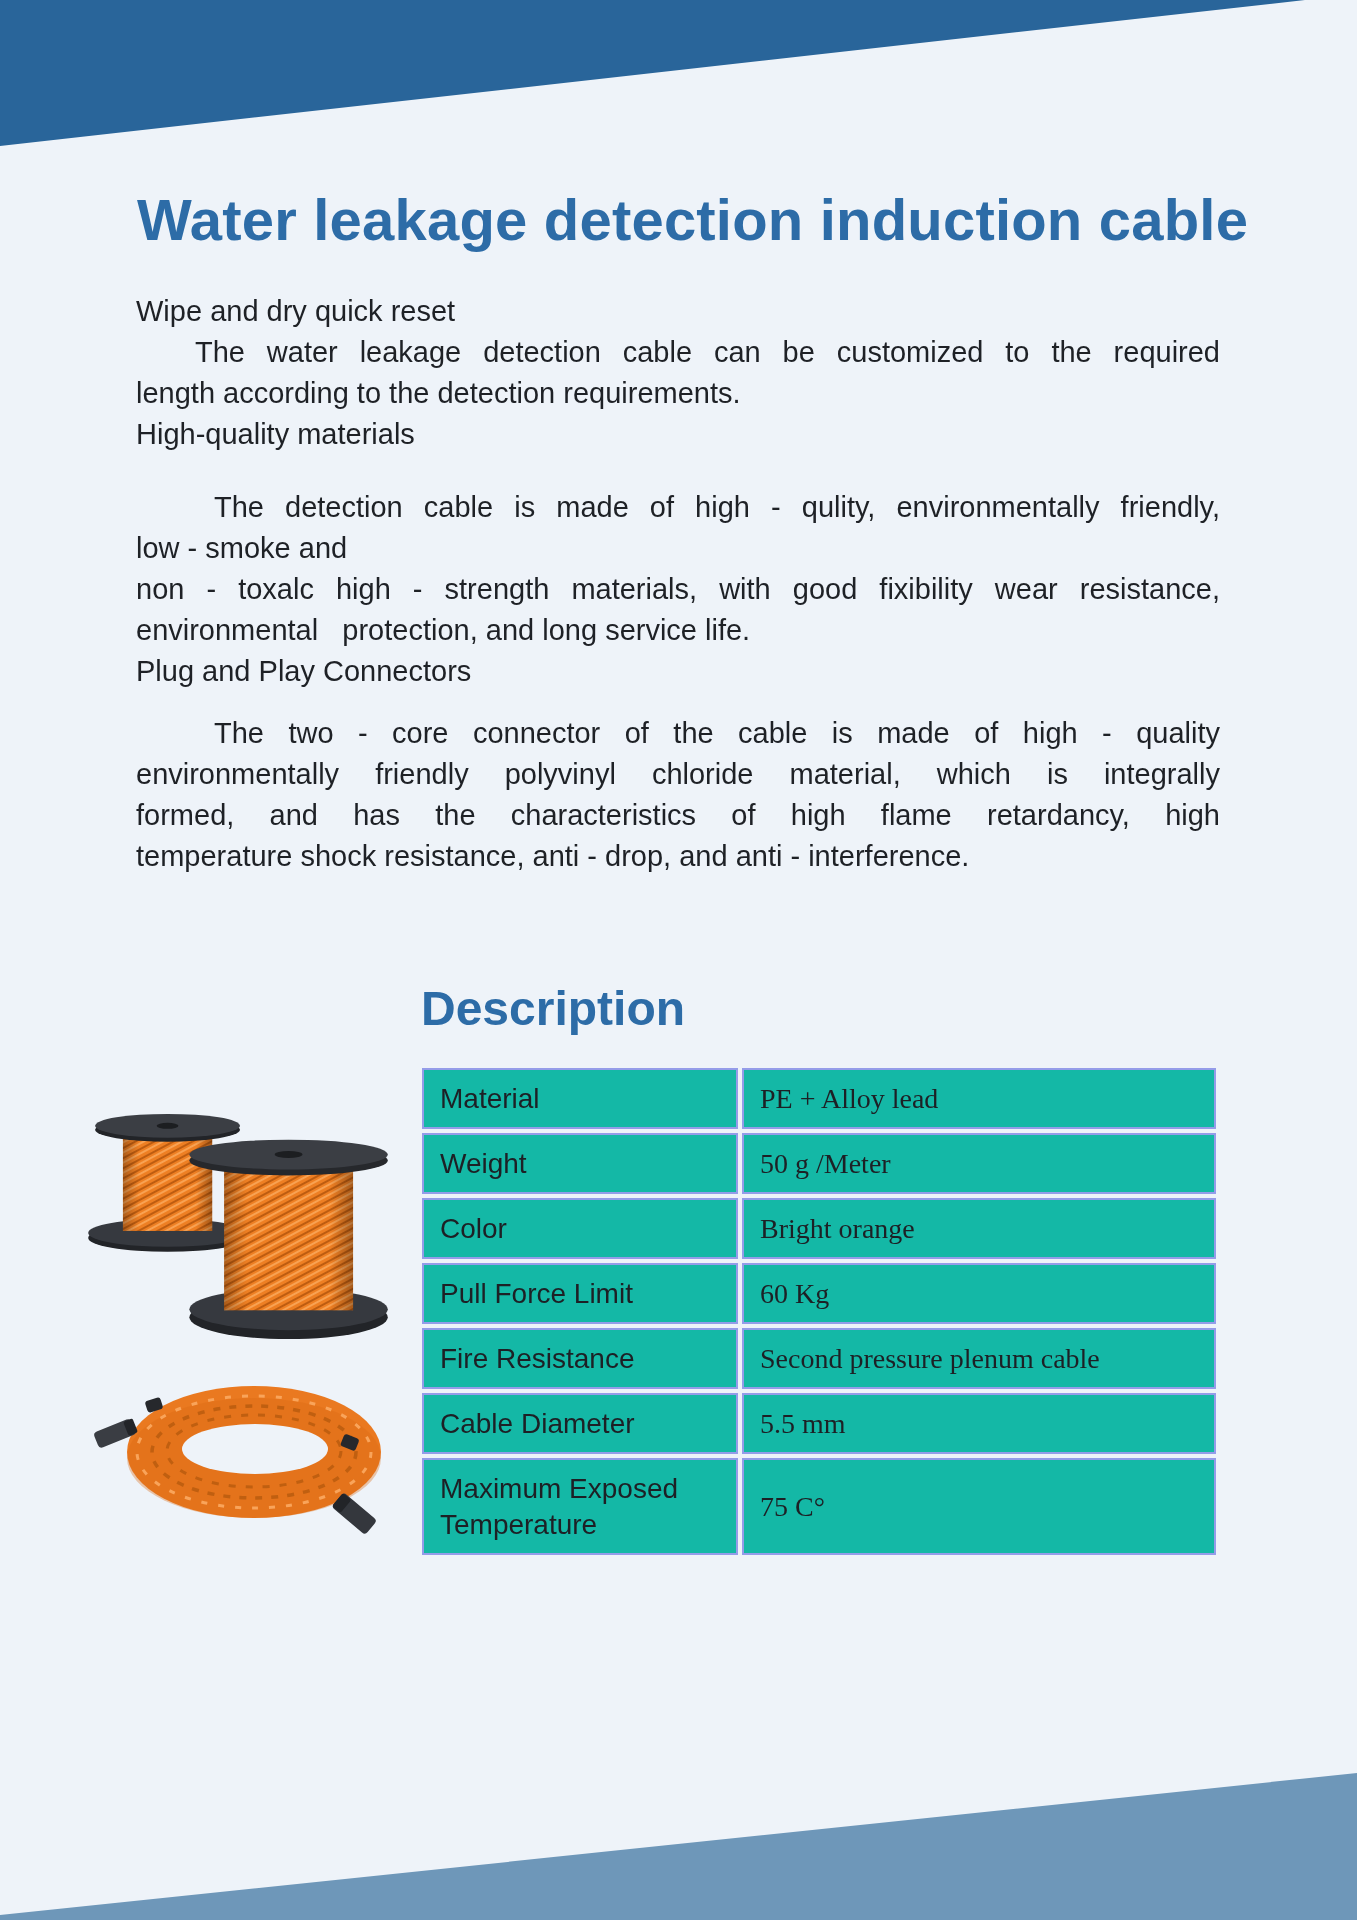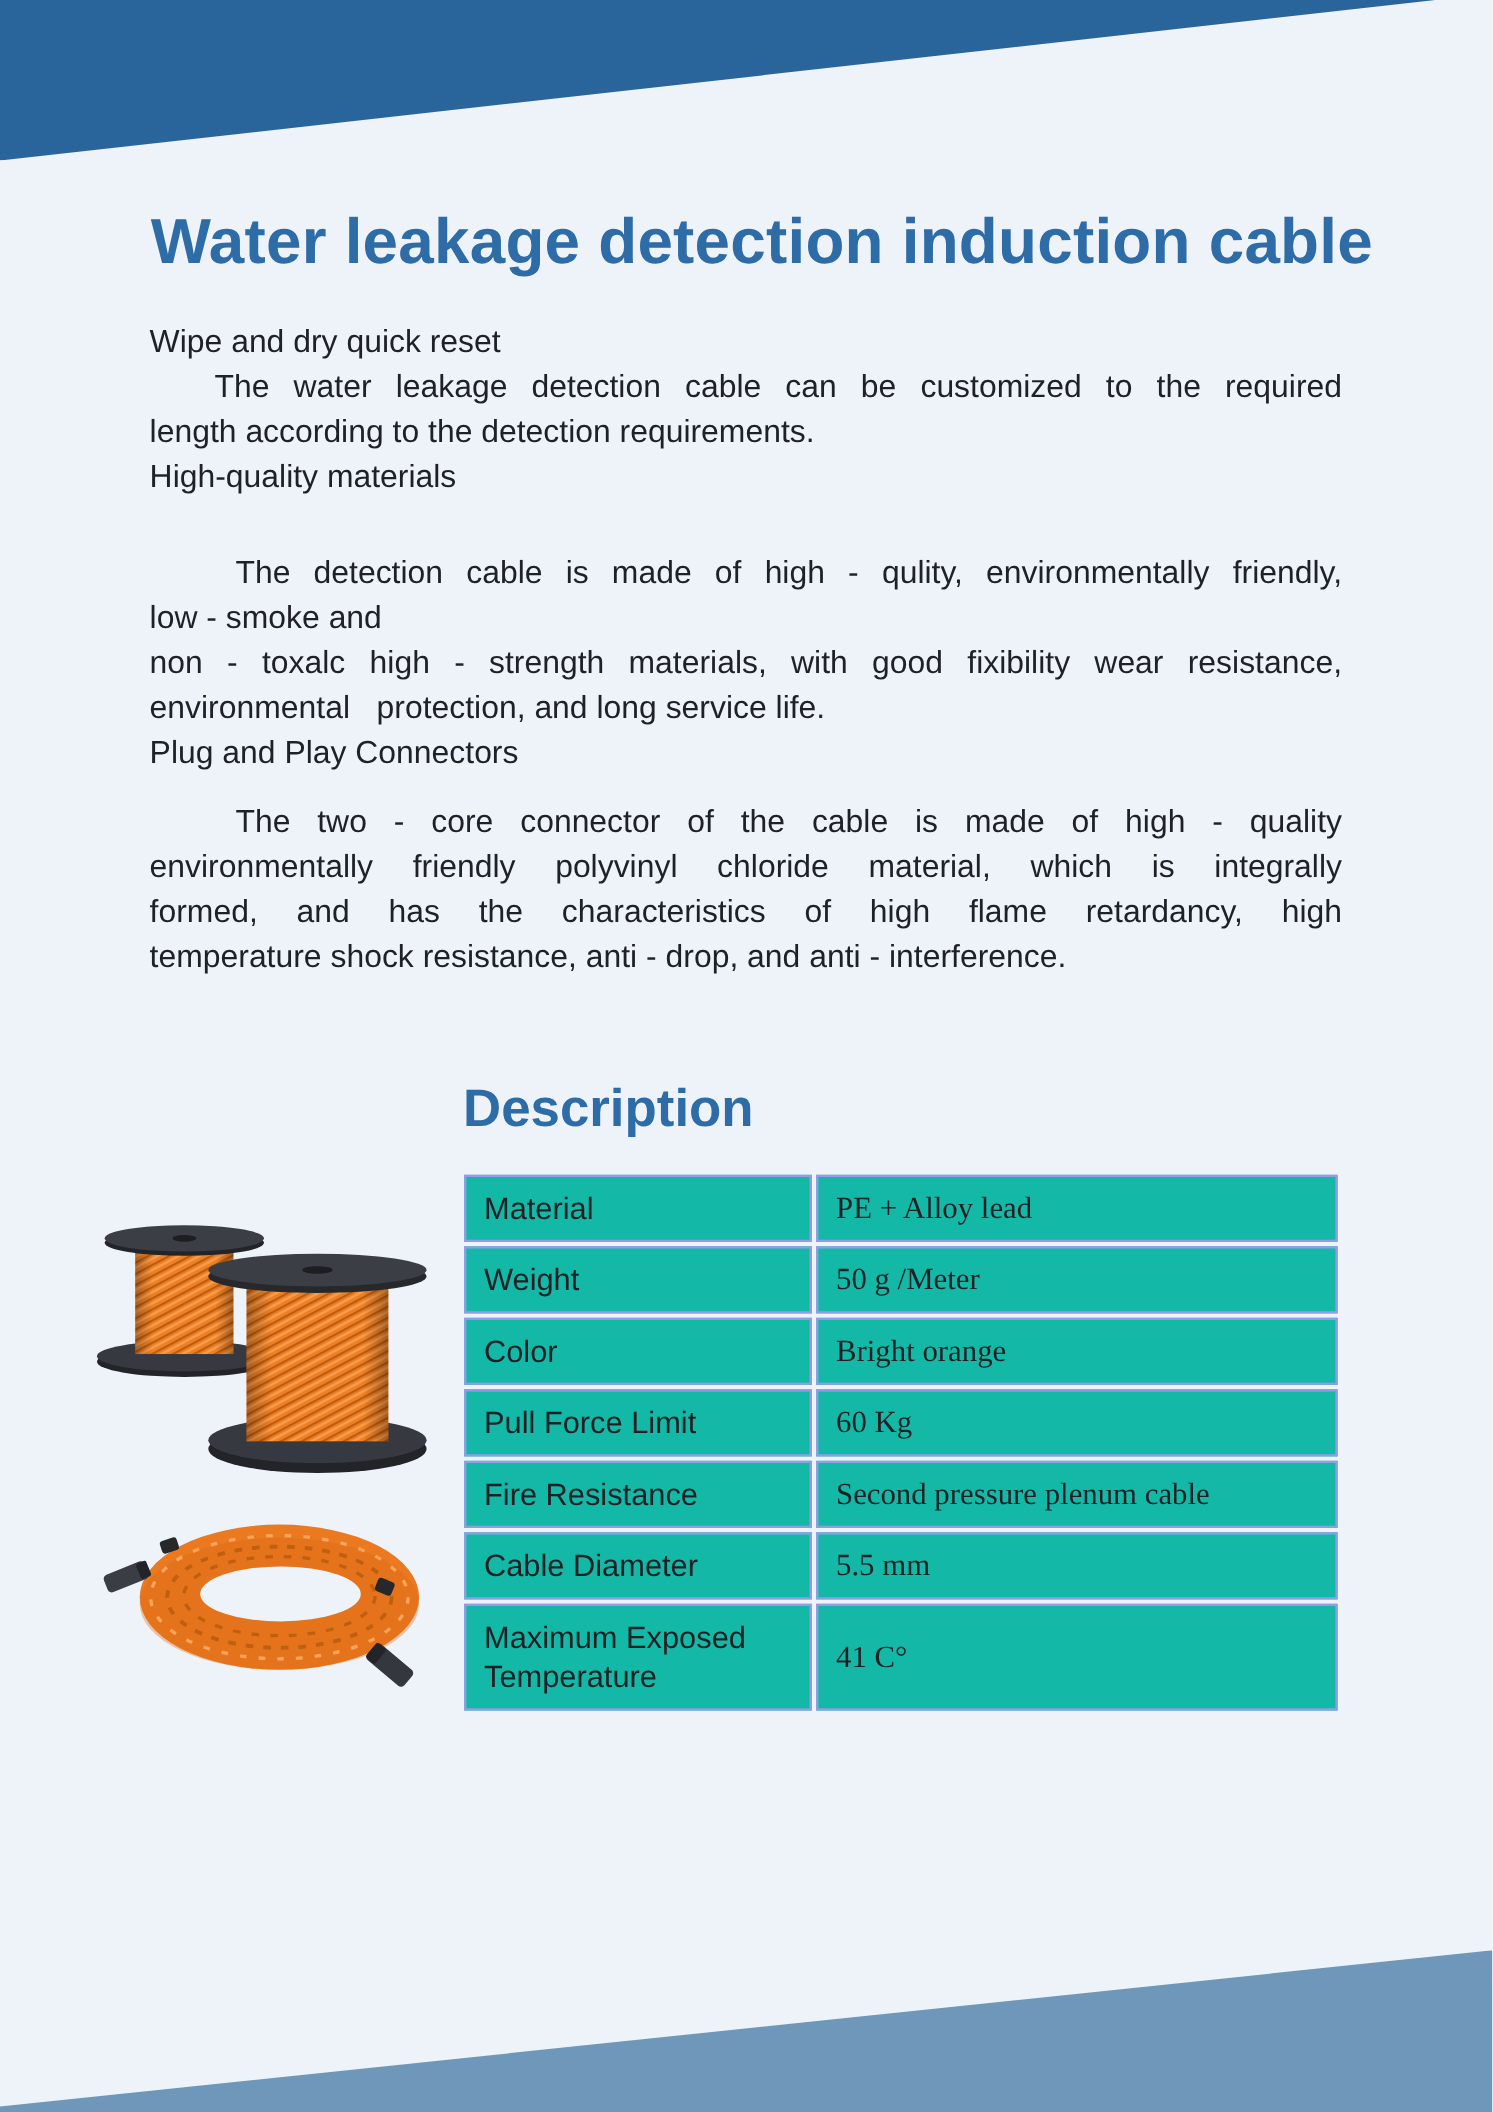--- a/index.html
+++ b/index.html
@@ -26,21 +26,21 @@
   .title{
     position:absolute;left:137px;top:186px;margin:0;
     font-size:58px;font-weight:600;color:#2d6ca7;
     letter-spacing:.2px;white-space:nowrap;
   }
   .body-text{
     position:absolute;left:136px;top:291px;width:1084px;
     font-size:29px;line-height:41px;color:#1e2126;
   }
   .para{margin:0;}
-  .para.p2{margin-top:46px;}
+  .para.p2{margin-top:32px;}
   .para.p3{margin-top:21px;}
   .line{white-space:normal;}
   .jl{text-align:justify;text-align-last:justify;}
   .ind1{text-indent:59px;}
   .ind2{text-indent:78px;}
   .section-heading{
     position:absolute;left:421px;top:981px;margin:0;
     font-size:48px;font-weight:600;color:#2d6ca7;white-space:nowrap;
   }
   .spec-table{
@@ -178,20 +178,20 @@
       <tr>
         <td class="label">Fire Resistance</td>
         <td class="value">Second pressure plenum cable</td>
       </tr>
       <tr>
         <td class="label">Cable Diameter</td>
         <td class="value">5.5 mm</td>
       </tr>
       <tr class="tall">
         <td class="label">Maximum Exposed Temperature</td>
-        <td class="value">41 C°</td>
+        <td class="value">75 C°</td>
       </tr>
     </tbody>
   </table>
 
   <div class="banner-bottom"></div>
 
 </div>
 
 </body></html>

